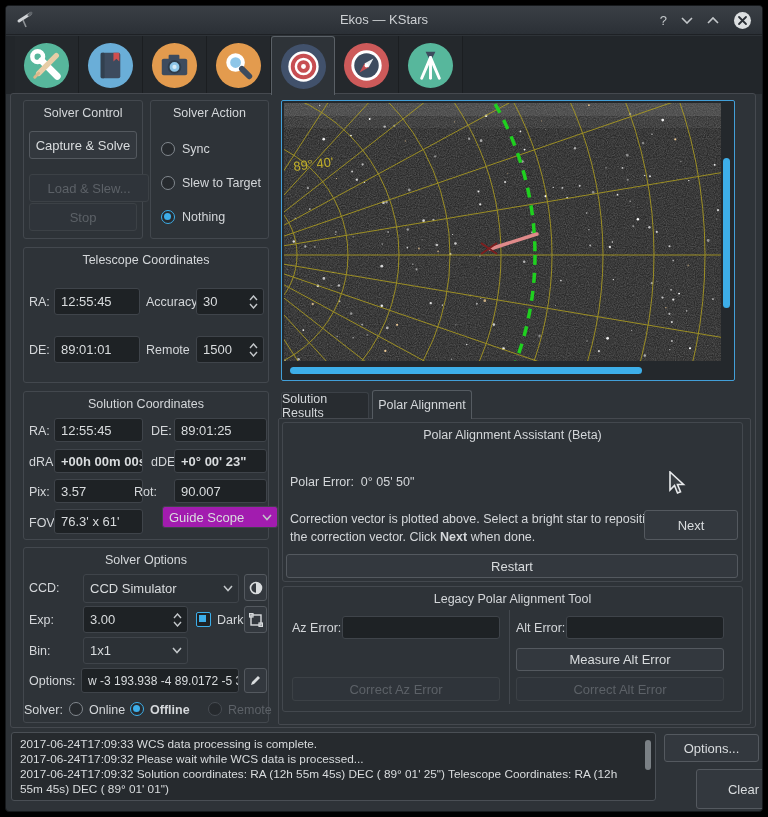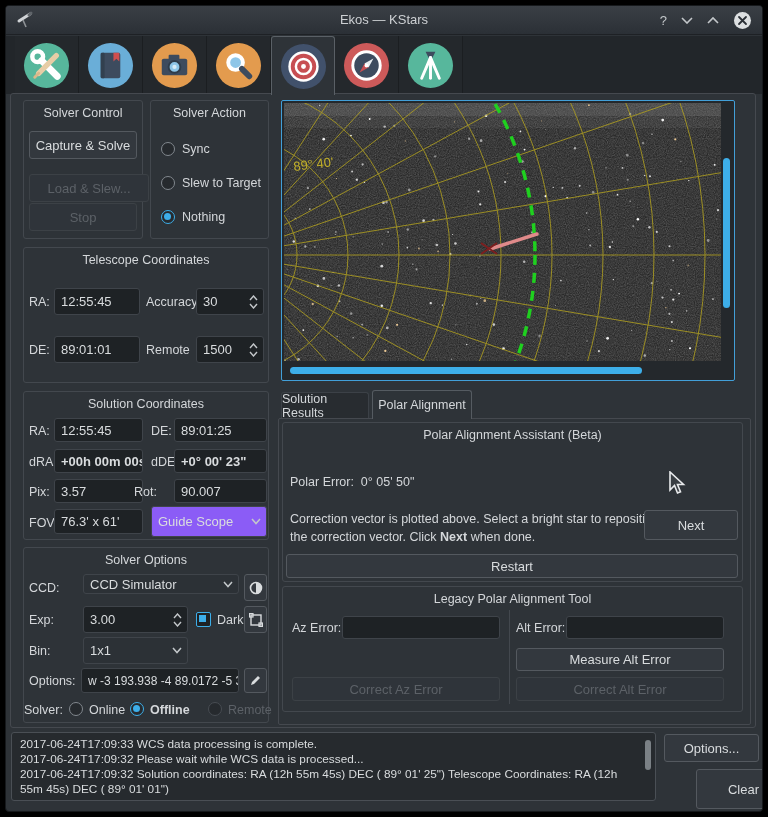--- a/index.html
+++ b/index.html
@@ -209,34 +209,34 @@
   <div class="lbl" style="left:23px;top:449px">dRA:</div>
   <div class="field bold" style="left:48px;top:443px;width:89px;height:24px">+00h 00m 00s</div>
   <div class="lbl" style="left:145px;top:449px">dDE</div>
   <div class="field bold" style="left:168px;top:443px;width:93px;height:24px">+0° 00' 23"</div>
   <div class="lbl" style="left:23px;top:479px">Pix:</div>
   <div class="field" style="left:48px;top:473px;width:89px;height:24px">3.57</div>
   <div class="lbl" style="left:128px;top:479px">Rot:</div>
   <div class="field" style="left:168px;top:473px;width:93px;height:24px">90.007</div>
   <div class="lbl" style="left:23px;top:510px">FOV:</div>
   <div class="field" style="left:48px;top:503px;width:89px;height:25px">76.3' x 61'</div>
-  <div class="field drop" style="left:145px;top:500px;width:116px;height:31px;background:#8b5cf6">
+  <div class="field drop" style="left:156px;top:500px;width:116px;height:22px;background:#a21caf">
       <span>Guide Scope</span>
     <span class="chev">
         <svg width="10" height="7">
           <polyline points="1,1 5,5.5 9,1" fill="none" stroke="#c3c7ca" stroke-width="1.5"></polyline>
         </svg>
       </span>
   </div>
 
   <div class="group" style="left:17px;top:541px;width:246px;height:176px">
     <div class="group-title">Solver Options</div>
   </div>
   <div class="lbl" style="left:23px;top:575px">CCD:</div>
-  <div class="field drop" style="left:77px;top:568px;width:156px;height:20px;background:#2c3136">
+  <div class="field drop" style="left:77px;top:568px;width:156px;height:29px;background:#2c3136">
       <span>CCD Simulator</span>
     <span class="chev">
         <svg width="10" height="7">
           <polyline points="1,1 5,5.5 9,1" fill="none" stroke="#c3c7ca" stroke-width="1.5"></polyline>
         </svg>
       </span>
   </div>
   <div class="iconbtn" style="left:238px;top:568px;width:23px;height:27px">
     <svg width="14" height="14" viewBox="0 0 14 14">
         <circle cx="7" cy="7" r="5.5" fill="none" stroke="#d9dcde" stroke-width="1.6"></circle>

